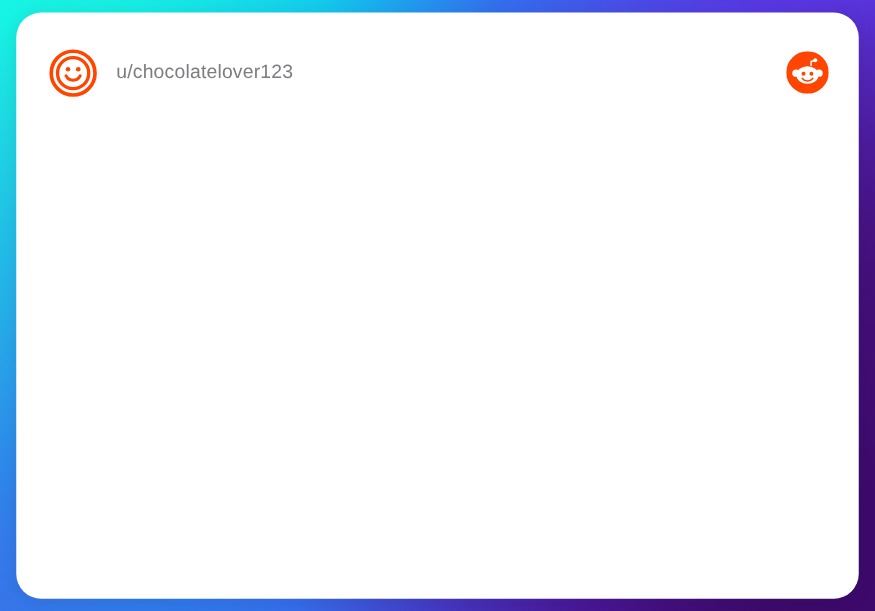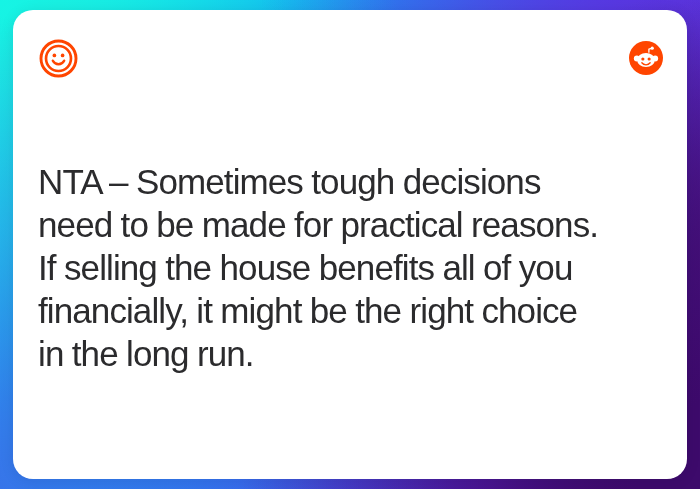--- a/index.html
+++ b/index.html
@@ -118,20 +118,21 @@
     <div id="card-header">
 
       <svg id="avatar" viewBox="0 0 48 48" aria-hidden="true">
         <circle cx="24" cy="24" r="20.5" fill="none" stroke="#FF4500" stroke-width="3.4"></circle>
         <circle cx="24" cy="24" r="14.6" fill="none" stroke="#FF4500" stroke-width="3.1"></circle>
         <circle cx="19.2" cy="20.4" r="2.15" fill="#FF4500"></circle>
         <circle cx="28.8" cy="20.4" r="2.15" fill="#FF4500"></circle>
         <path d="M17.4 26.6 A 7.4 7.4 0 0 0 30.6 26.6" fill="none" stroke="#FF4500" stroke-width="2.9" stroke-linecap="round"></path>
       </svg>
 
+      <span id="username">u/chocolatelover123</span>
 
       <span id="header-spacer"></span>
 
       <svg id="reddit-logo" viewBox="0 0 40 40" aria-hidden="true">
         <circle cx="20" cy="20" r="20" fill="#FF4500"></circle>
 
         <path d="M23.4 13.2 L23.4 9.6 L26.6 8.7" fill="none" stroke="#FFFFFF" stroke-width="1.5" stroke-linecap="round" stroke-linejoin="round"></path>
         <circle cx="27.3" cy="8.5" r="1.9" fill="#FFFFFF"></circle>
 
         <ellipse cx="20" cy="22.3" rx="10.4" ry="8.3" fill="#FFFFFF"></ellipse>
@@ -140,21 +141,16 @@
         <circle cx="30.8" cy="20.6" r="3.5" fill="#FFFFFF"></circle>
 
         <circle cx="16.3" cy="21.2" r="1.85" fill="#FF4500"></circle>
         <circle cx="23.7" cy="21.2" r="1.85" fill="#FF4500"></circle>
 
         <path d="M15.1 25.6 A 6.2 6.2 0 0 0 24.9 25.6" fill="none" stroke="#FF4500" stroke-width="1.55" stroke-linecap="round"></path>
       </svg>
 
     </div>
 
-    <div id="post-body">NTA – Sometimes tough decisions
-need to be made for practical reasons.
-If selling the house benefits all of you
-financially, it might be the right choice
-in the long run.</div>
 
   </div>
 
 </div>
 
 </body></html>

